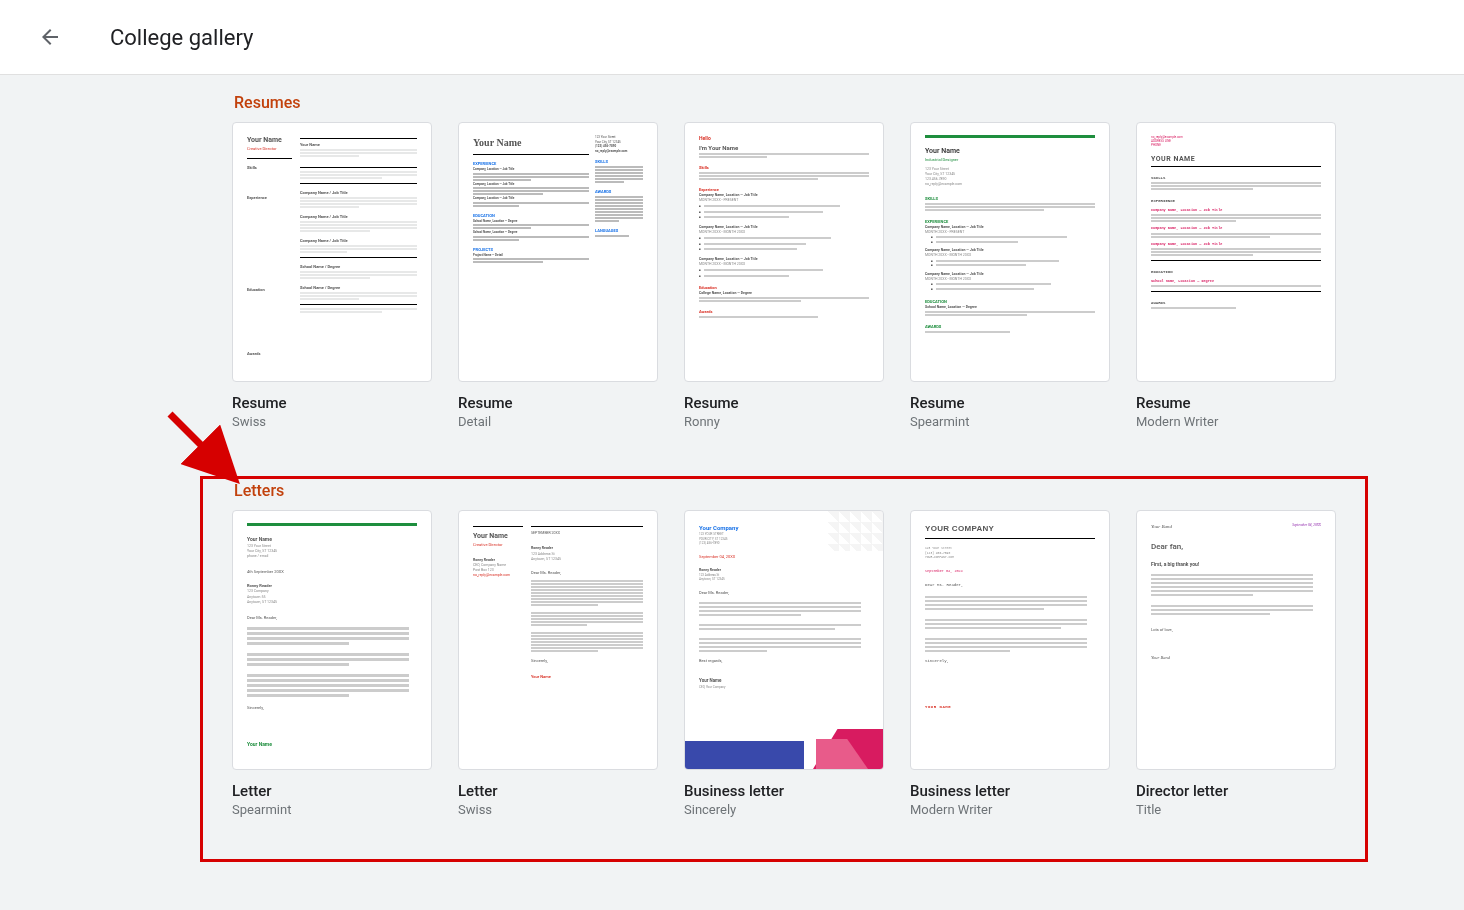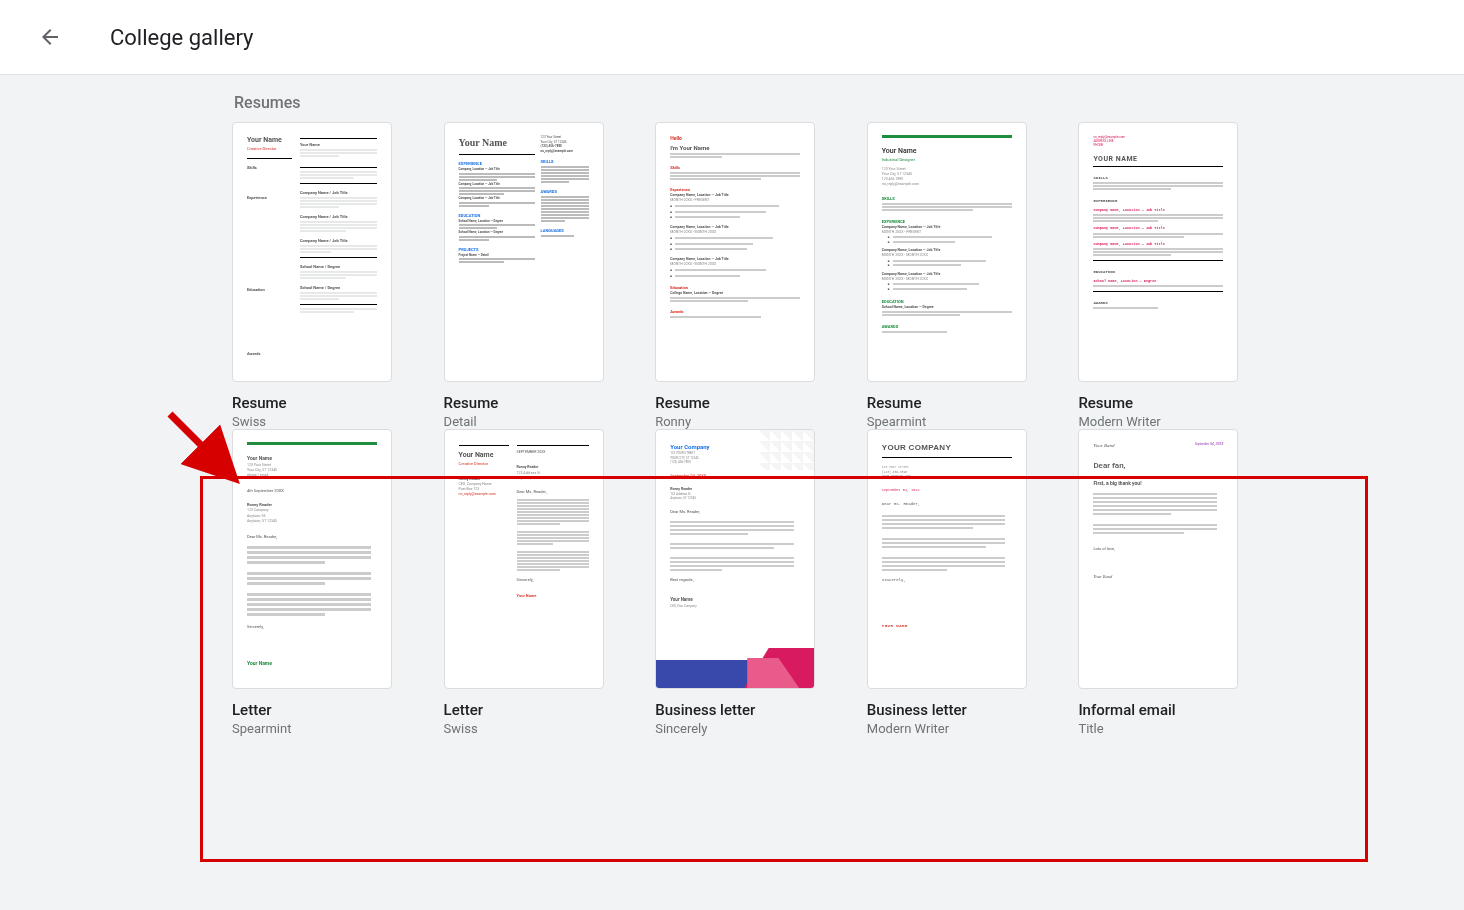--- a/index.html
+++ b/index.html
@@ -34,33 +34,33 @@
     font-size: 22px;
     font-weight: 400;
     color: #202124;
   }
   .content {
     padding: 0 200px 0 232px;
   }
   .section-title {
     font-size: 16px;
     font-weight: 500;
-    color: #737373;
+    color: #c2410c;
     padding: 18px 0 10px 2px;
   }
   .template-row {
     display: flex;
     gap: 26px;
   }
   .template-card {
     width: 200px;
     cursor: pointer;
   }
   .thumb {
-    width: 160px;
+    width: 200px;
     height: 260px;
     background: #fff;
     border: 1px solid #dadce0;
     border-radius: 4px;
     overflow: hidden;
     padding: 12px 14px;
     font-size: 3px;
     line-height: 1.5;
     color: #555;
     position: relative;
@@ -474,20 +474,21 @@
         <div class="hr"></div>
         <div class="hd">AWARDS</div>
         <div class="line" style="width:50%"></div>
       </div>
       <div class="tpl-title">Resume</div>
       <div class="tpl-sub">Modern Writer</div>
     </div>
 
   </div>
 
+  <div class="section-title" style="margin-top:34px">Letters</div>
   <div class="template-row">
 
     <div class="template-card">
       <div class="thumb l-spear">
         <div class="bar"></div>
         <div style="font-size:5px;font-weight:700;">Your Name</div>
         <div class="gr" style="font-size:3.5px;">123 Your Street</div>
         <div class="gr" style="font-size:3.5px;">Your City, ST 12345</div>
         <div class="gr" style="font-size:3.5px;">phone / email</div>
         <div style="margin-top:10px;font-size:4px">4th September 20XX</div>
@@ -649,21 +650,21 @@
           <div class="line"></div>
           <div class="line"></div>
           <div class="line" style="width:60%"></div>
         <div style="height:5px"></div>
         <div class="line"></div>
           <div class="line"></div>
           <div class="line" style="width:70%"></div>
         <div style="margin-top:12px;font-size:4px">Lots of love,</div>
         <div class="sig">Your Band</div>
       </div>
-      <div class="tpl-title">Informal email</div>
+      <div class="tpl-title">Director letter</div>
       <div class="tpl-sub">Title</div>
     </div>
 
   </div>
 </div>
 
 <div class="highlight-box"></div>
 
 <svg class="arrow-svg" viewBox="0 0 90 90">
   <defs>

